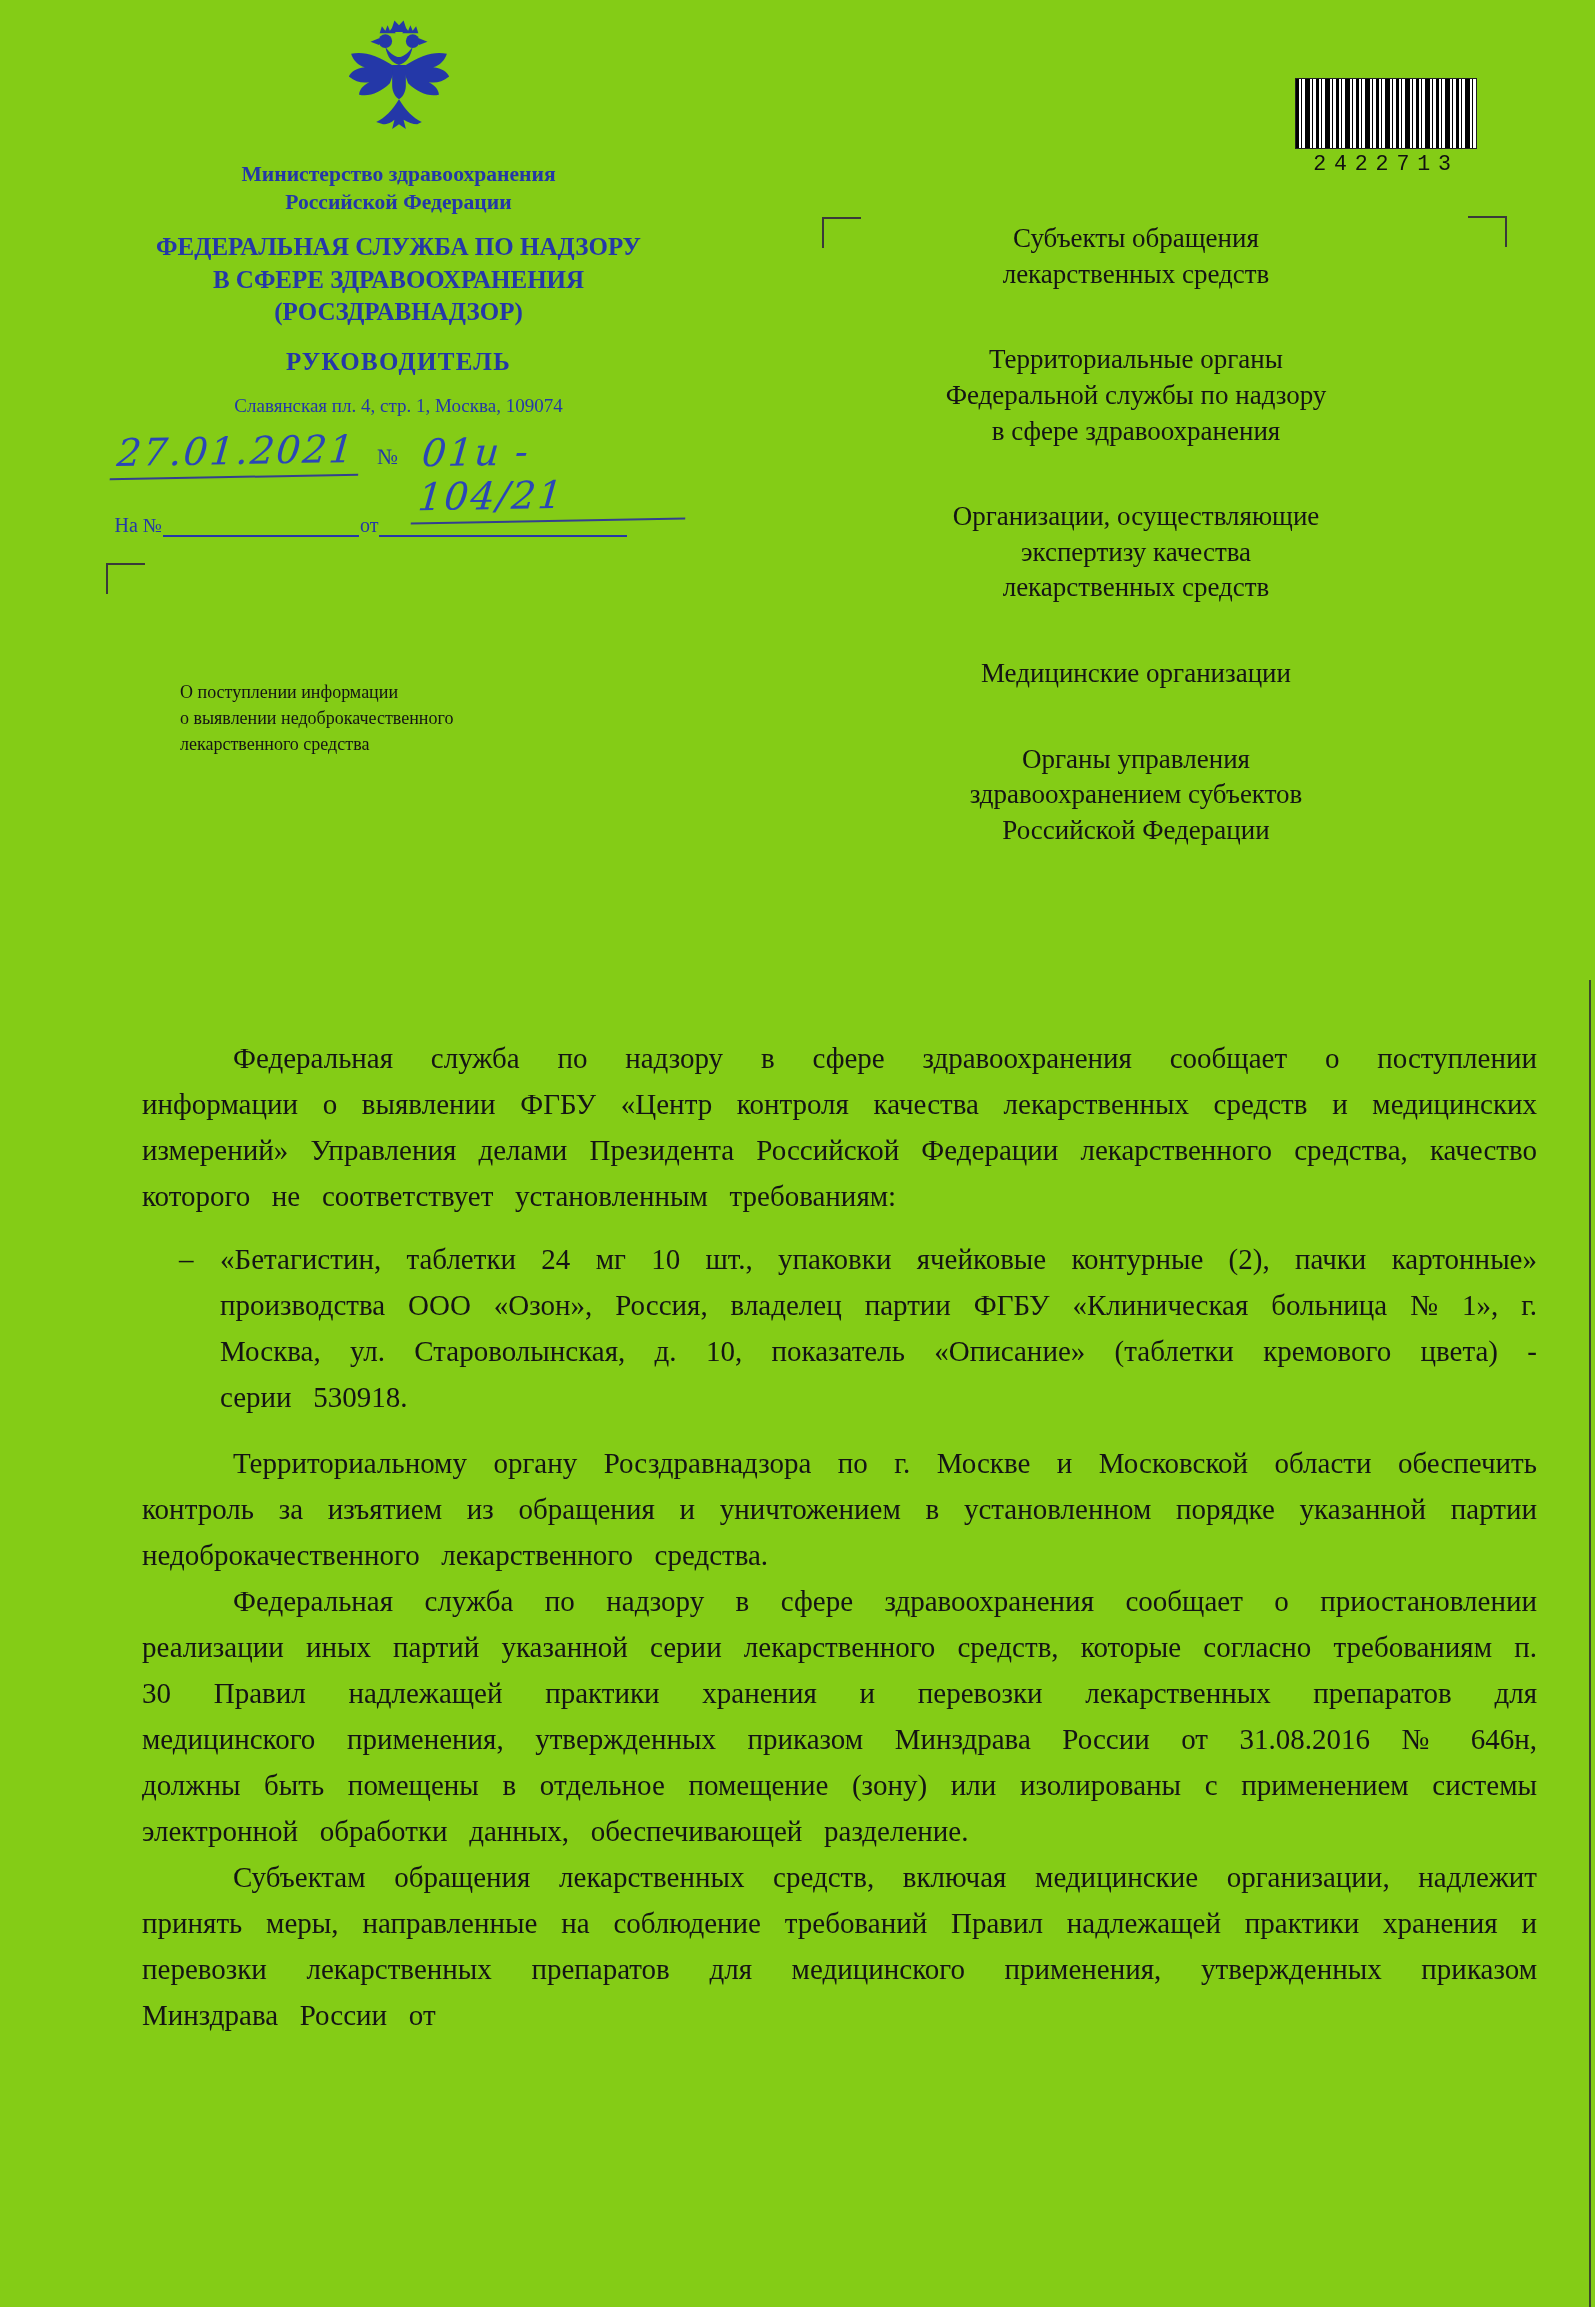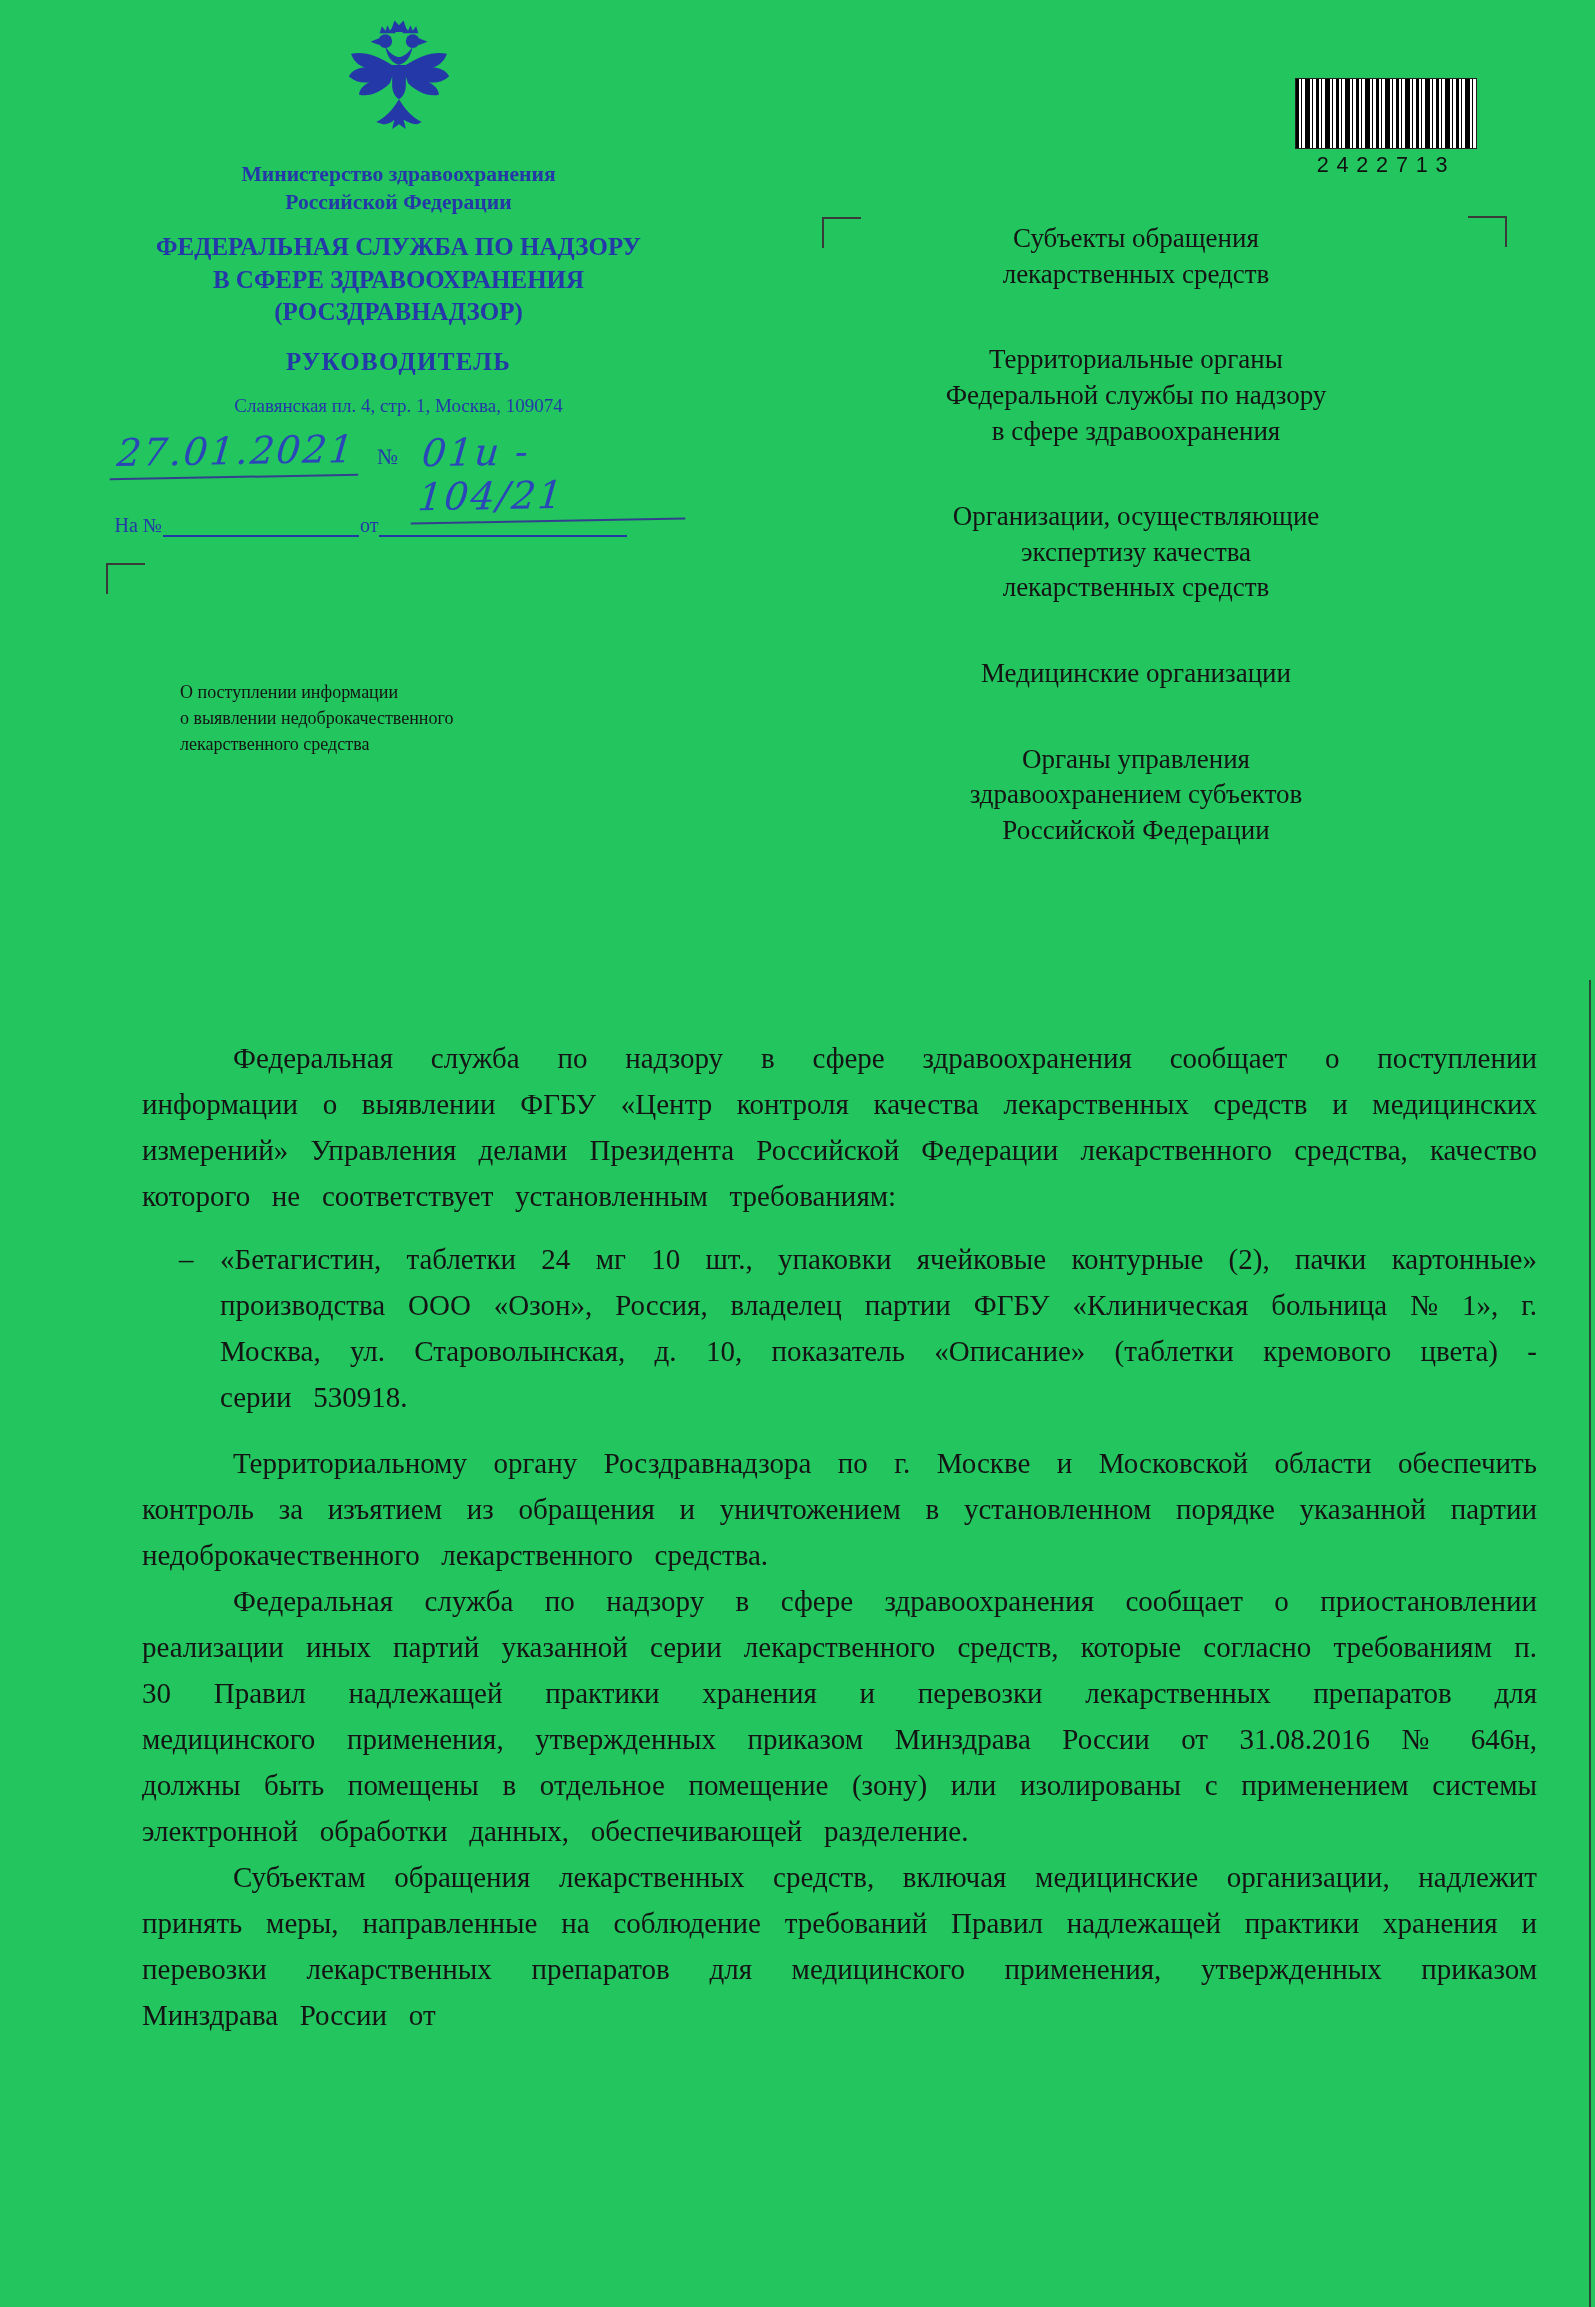--- a/index.html
+++ b/index.html
@@ -1,18 +1,18 @@
 <!DOCTYPE html>
 <html style="font-size:10.5px"><head>
 <meta charset="utf-8">
 <style>
   html, body { margin:0; padding:0; background:#9a9a9a; }
   .page {
     position:relative; width:1595px; height:2307px;
-    background:#22c55e; overflow:hidden;
+    background:#84cc16; overflow:hidden;
     font-family:"Liberation Serif", serif; color:#161616;
   }
   .pre { white-space:pre-line; }
 
   
   .letterhead {
     position:absolute; left:108px; top:18.3px; width:581px;
     text-align:center; color:#2438a8;
   }
   .emblem { width:114px; height:134px; margin:0 auto 9.1px; }
@@ -55,21 +55,21 @@
     height:69px; background-color:#fff;
     background-image:
       repeating-linear-gradient(90deg,
         #000 0 2.6px,  #fff 2.6px 4.6px,
         #000 4.6px 5.9px, #fff 5.9px 9.1px,
         #000 9.1px 13.7px, #fff 13.7px 15.7px,
         #000 15.7px 17px, #fff 17px 20px);
     border:0.7px solid #222;
   }
   .barcode-number {
-    text-align:center; font-family:Liberation Sans, sans-serif;
+    text-align:center; font-family:Liberation Mono, monospace;
     font-size:21.6px; letter-spacing:7.8px; margin-top:2.6px; color:#111;
   }
 
   
   .recipients {
     position:absolute; left:839px; top:221px; width:594px;
     text-align:center; font-size:27px; line-height:1.32; color:#141414;
   }
   .recipient { margin-bottom:50px; }
   .recipient:last-child { margin-bottom:16px; }

